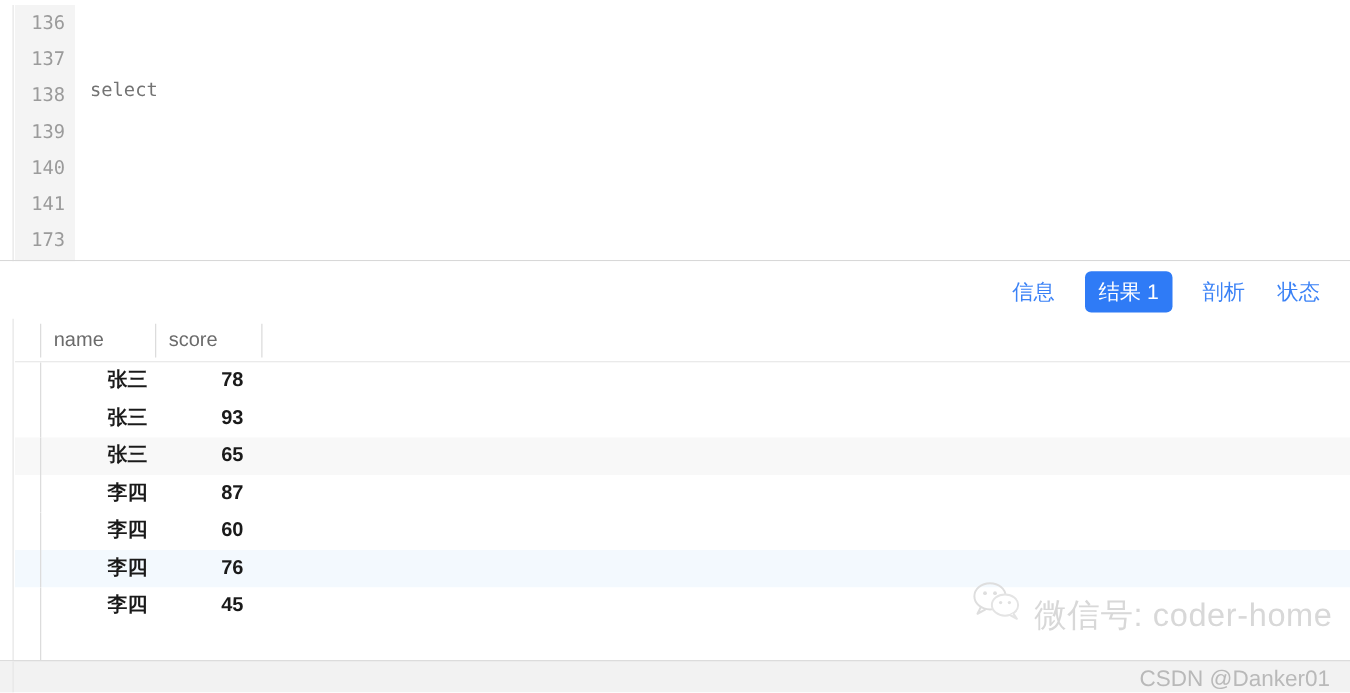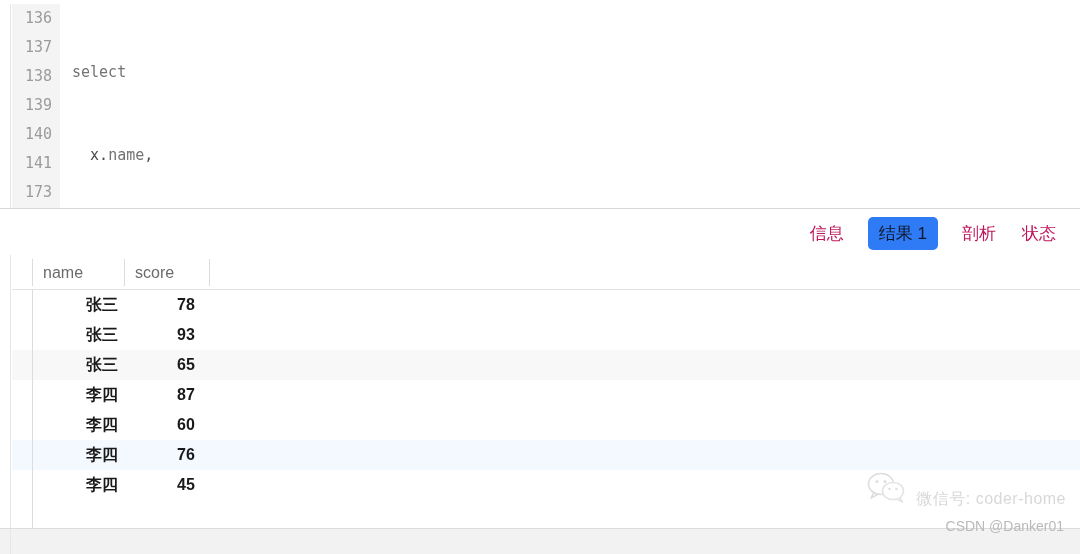--- a/index.html
+++ b/index.html
@@ -47,25 +47,25 @@
   
   .results {
     position: absolute; left: 0; top: 209px; width: 1080px; height: 345px;
     background: #ffffff;
   }
   .tabs {
     position: absolute; right: 22px; top: 8px;
     display: flex; align-items: center; gap: 22px;
   }
   .tab {
-    font-size: 17px; color: #be185d; padding: 4px 2px; cursor: pointer;
+    font-size: 17px; color: #3b82f6; padding: 4px 2px; cursor: pointer;
     white-space: nowrap;
   }
   .tab.active {
-    background: #2f7bf6; color: #0f172a;
+    background: #2f7bf6; color: #ffffff;
     border-radius: 5px; padding: 5px 11px; font-weight: normal;
   }
 
   
   .grid {
     position: absolute; left: 0; top: 46px; width: 1080px; bottom: 26px;
     background: #ffffff;
   }
   .grid-rail {
     position: absolute; left: 0; top: 0; width: 11px; bottom: 0;
@@ -111,29 +111,29 @@
     background: #f2f2f2; border-right: 1px solid #e6e6e6;
   }
 
   
   .wm {
     position: absolute; right: 14px; bottom: 44px;
     display: flex; align-items: center; gap: 10px;
     color: #d5d5d5; pointer-events: none; user-select: none;
   }
   .wm-text {
-    font-size: 16px; color: #d8d8d8; letter-spacing: .5px;
+    font-size: 26px; color: #d8d8d8; letter-spacing: .5px;
     font-family: "Liberation Sans", sans-serif;
     margin-top: 24px;
   }
   .wm-icon { width: 40px; height: 32px; position: relative; }
 
   .csdn {
-    position: absolute; right: 16px; bottom: 20px;
-    font-size: 14px; color: #b9b9b9;
+    position: absolute; right: 16px; bottom: 0;
+    font-size: 18px; color: #b9b9b9;
     font-family: "Liberation Sans", sans-serif;
   }
 </style>
 </head>
 <body>
 
 <div class="app">
 
   <div class="editor">
     <div class="editor-rail"></div>
@@ -145,21 +145,20 @@
       <div class="ln">139</div>
       <div class="ln">140</div>
       <div class="ln">141</div>
       <div class="ln">173</div>
     </div>
 
     <div class="code">
 
       <div class="cl"><span class="kw">select</span></div>
 
-      <div class="cl"><span class="pl">  x.</span><span class="kw">name</span><span class="pl">,</span></div>
 
       
 
       
 
       
 
       
 
       

